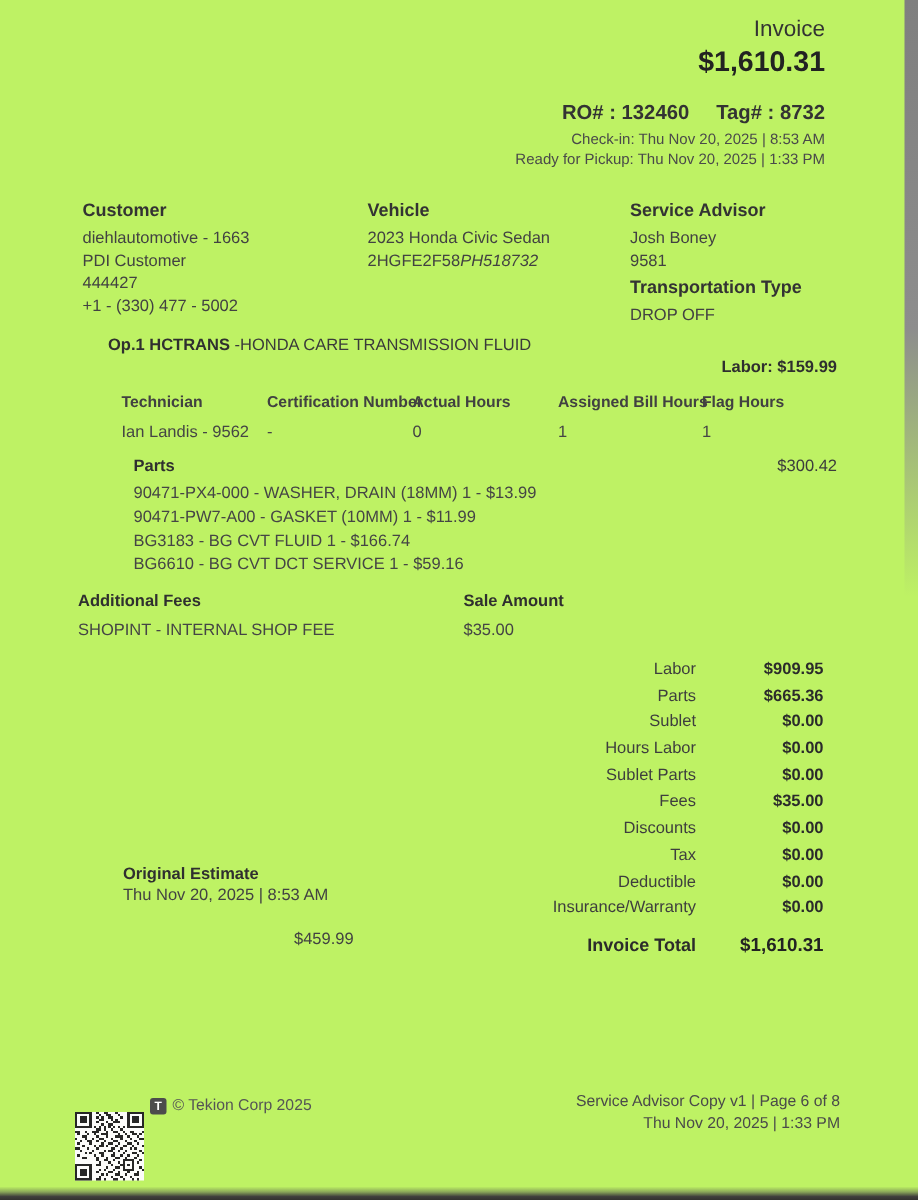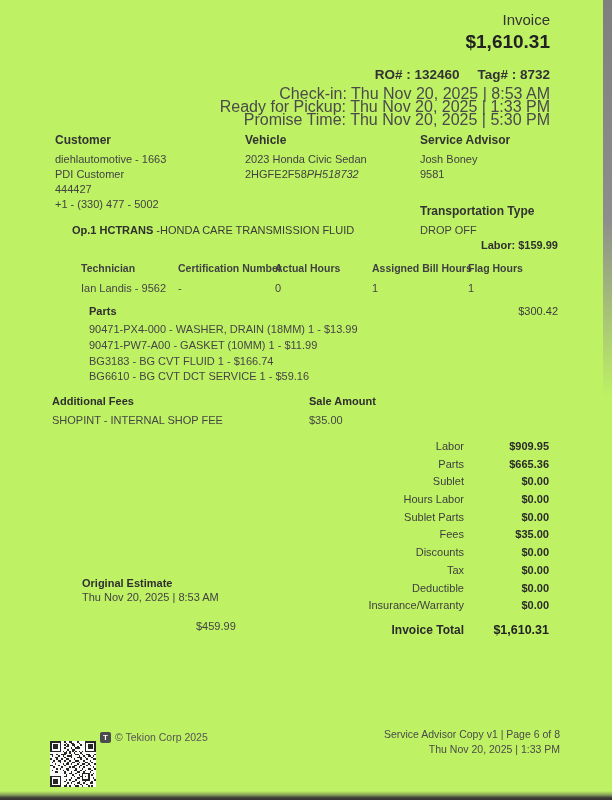--- a/index.html
+++ b/index.html
@@ -18,28 +18,28 @@
   .scan-band-bottom {
     position:absolute; left:0; bottom:0; width:100%; height:9px;
     background:linear-gradient(to bottom,rgba(80,80,80,0) 0%,rgba(75,75,75,.45) 40%,#3f3e3c 75%,#33322f 100%);
   }
   
   .hdr { position:absolute; top:11px; right:62px; text-align:right; }
   .hdr-invoice { font-size:15px; font-weight:500; color:#333; line-height:18px; }
   .hdr-amount  { font-size:19px; font-weight:700; color:#222; line-height:22px; margin-top:2px; }
   .hdr-ro { margin-top:13px; font-size:13.5px; font-weight:700; color:#333; line-height:17px; }
   .hdr-ro .gap { display:inline-block; width:18px; }
-  .hdr-dates { margin-top:5px; font-size:16px; color:#4a4a4a; line-height:12.8px; }
+  .hdr-dates { margin-top:5px; font-size:10px; color:#4a4a4a; line-height:12.8px; }
   
   .col { position:absolute; top:133px; font-size:11px; line-height:15px; color:#424242; }
   .col-customer { left:55px; }
   .col-vehicle  { left:245px; }
   .col-advisor  { left:420px; }
   .col h3 { margin:0 0 4px 0; font-size:12px; font-weight:700; color:#333; }
-  .col .sub { margin-top:22px; }
+  .col .sub { margin-top:2px; }
   .vin i { font-style:italic; }
   
   .op-line { position:absolute; left:72px; top:224px; font-size:11px; color:#3a3a3a; }
   .op-line b { font-weight:700; color:#2f2f2f; }
   .op-labor { position:absolute; right:54px; top:239px; font-size:11px; font-weight:700; color:#2f2f2f; }
   .th,.td { position:absolute; white-space:nowrap; }
   .th { top:262px; font-size:10.5px; font-weight:600; color:#414141; }
   .td { top:282px; font-size:11px; color:#454545; }
   .c0{left:81px}.c1{left:178px}.c2{left:275px}.c3{left:372px}.c4{left:468px}
   
@@ -82,21 +82,20 @@
 
   <div class="hdr">
     <div class="hdr-invoice">Invoice</div>
     <div class="hdr-amount">$1,610.31</div>
     <div class="hdr-ro">
       <span>RO# : 132460</span><span class="gap"></span><span>Tag# : 8732</span>
     </div>
     <div class="hdr-dates">
       <div>Check-in: Thu Nov 20, 2025 | 8:53 AM</div>
       <div>Ready for Pickup: Thu Nov 20, 2025 | 1:33 PM</div>
-      <div>Promise Time: Thu Nov 20, 2025 | 5:30 PM</div>
     </div>
   </div>
 
   <div class="col col-customer">
     <h3>Customer</h3>
     <div>diehlautomotive - 1663</div>
     <div>PDI Customer</div>
     <div>444427</div>
     <div>+1 - (330) 477 - 5002</div>
   </div>

